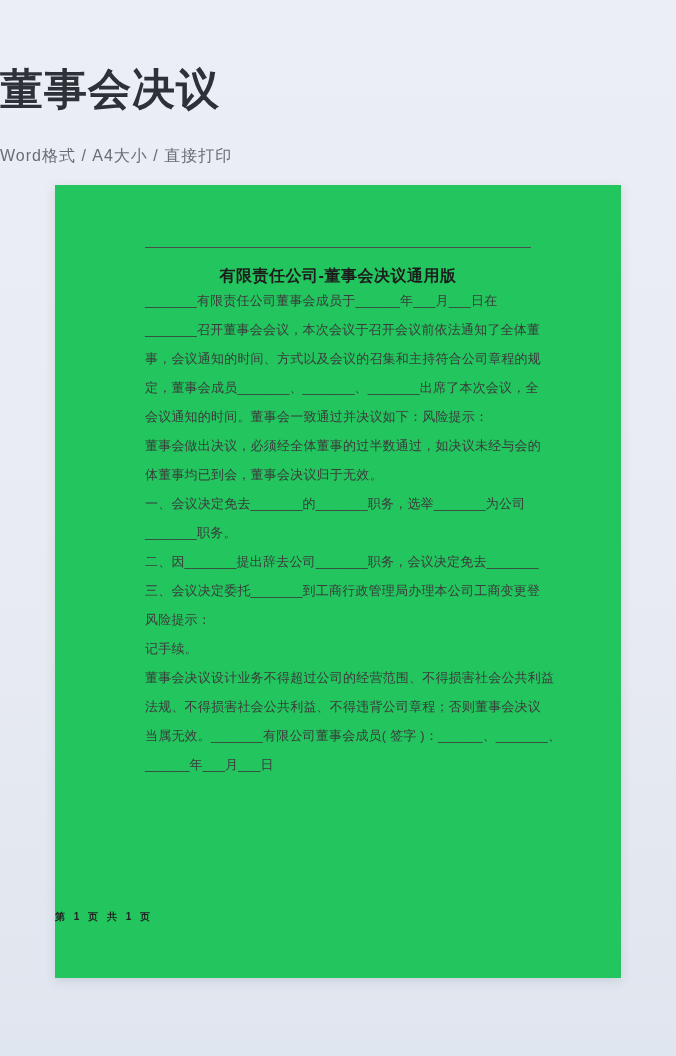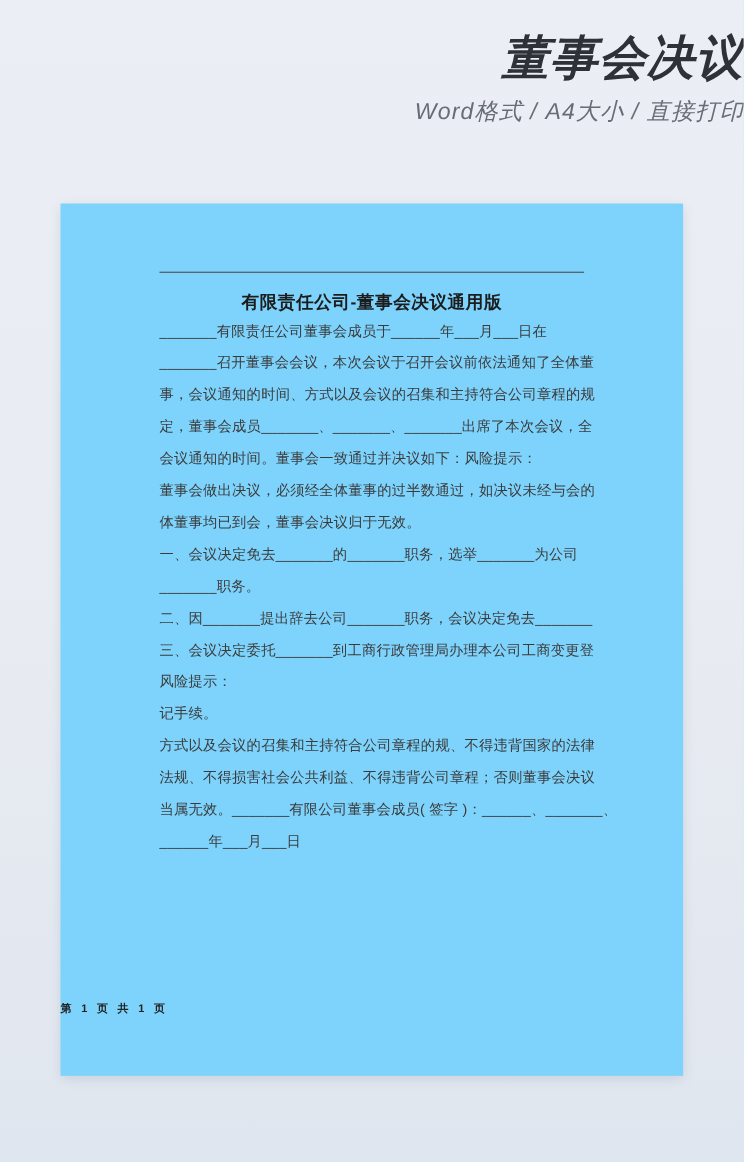--- a/index.html
+++ b/index.html
@@ -6,43 +6,42 @@
   html, body {
     width: 676px; height: 1056px;
     font-family: "Liberation Sans", "DejaVu Sans", sans-serif;
   }
   body {
     position: relative;
     background: linear-gradient(180deg, #ebeef4 0%, #e8ebf1 55%, #e0e6ef 100%);
     overflow: hidden;
   }
   .page-header {
-    padding-top: 28px;
-    text-align: right;
-    font-style: italic;
+    padding-top: 64px;
+    text-align: left;
   }
   .header-title {
     font-size: 43px;
     font-weight: 700;
     line-height: 50px;
     color: #2e3238;
     letter-spacing: 1px;
   }
   .header-subtitle {
-    margin-top: 9px;
-    font-size: 21px;
+    margin-top: 27px;
+    font-size: 16px;
     line-height: 30px;
     color: #676d76;
     letter-spacing: 1px;
   }
   .paper {
     position: absolute;
     left: 55px; top: 185px;
     width: 566px; height: 793px;
-    background: #7dd3fc;
+    background: #22c55e;
     box-shadow: 0 3px 10px rgba(90,100,120,0.18);
   }
   .paper-inner {
     padding: 0 90px;
   }
   .doc-rule {
     margin-top: 62px;
     border: none;
     border-top: 1.5px solid #4d4d4d;
     width: 100%;
@@ -94,20 +93,20 @@
         <div class="doc-line">定，董事会成员_______、_______、_______出席了本次会议，全</div>
         <div class="doc-line">会议通知的时间。董事会一致通过并决议如下：风险提示：</div>
         <div class="doc-line">董事会做出决议，必须经全体董事的过半数通过，如决议未经与会的</div>
         <div class="doc-line">体董事均已到会，董事会决议归于无效。</div>
         <div class="doc-line">一、会议决定免去_______的_______职务，选举_______为公司</div>
         <div class="doc-line">_______职务。</div>
         <div class="doc-line">二、因_______提出辞去公司_______职务，会议决定免去_______</div>
         <div class="doc-line">三、会议决定委托_______到工商行政管理局办理本公司工商变更登</div>
         <div class="doc-line">风险提示：</div>
         <div class="doc-line">记手续。</div>
-        <div class="doc-line">方式以及会议的召集和主持符合公司章程的规、不得违背国家的法律</div>
+        <div class="doc-line">董事会决议设计业务不得超过公司的经营范围、不得损害社会公共利益</div>
         <div class="doc-line">法规、不得损害社会公共利益、不得违背公司章程；否则董事会决议</div>
         <div class="doc-line">当属无效。_______有限公司董事会成员( 签字 )：______、_______、</div>
         <div class="doc-line">______年___月___日</div>
       </div>
   </div>
   <div class="doc-page-footer">第 1 页 共 1 页</div>
 </section>
 
 </body></html>

